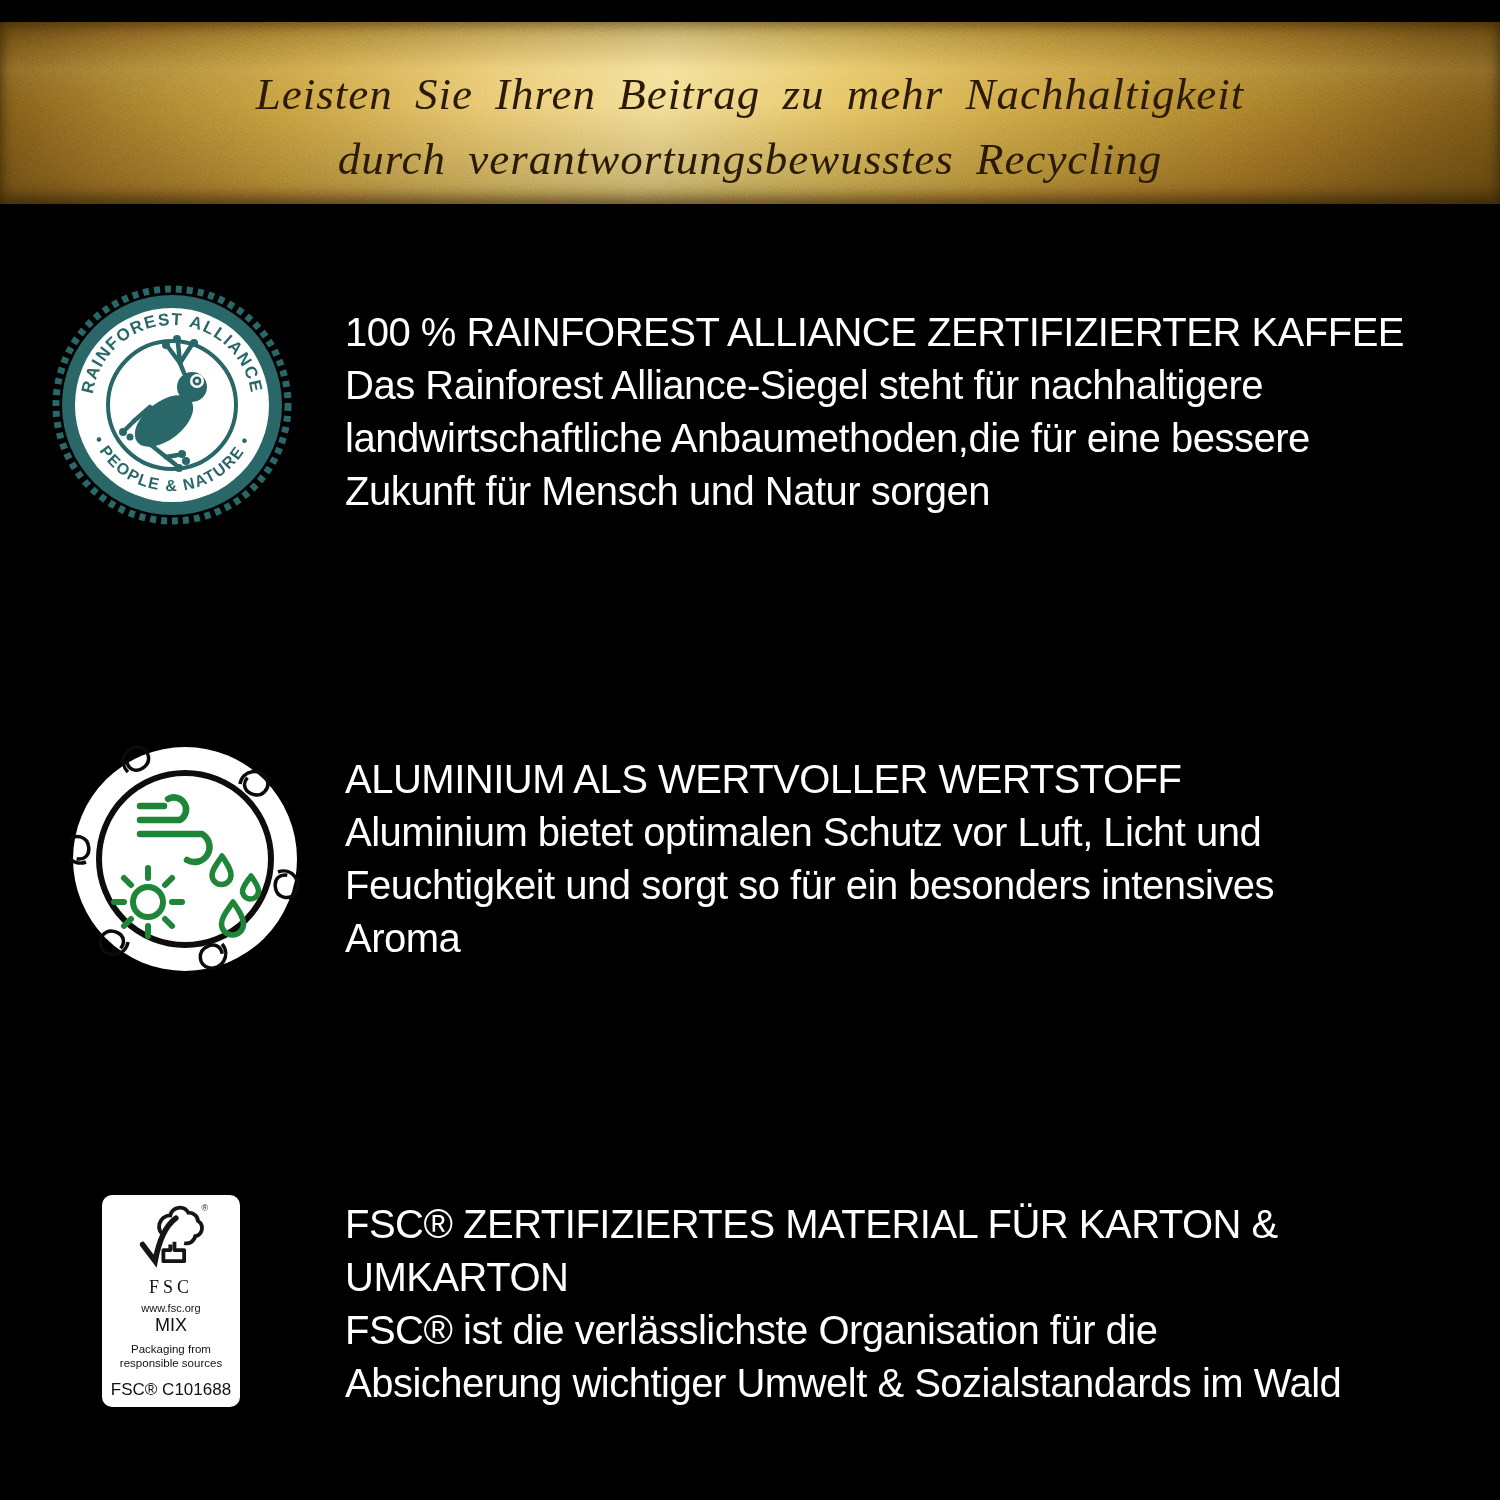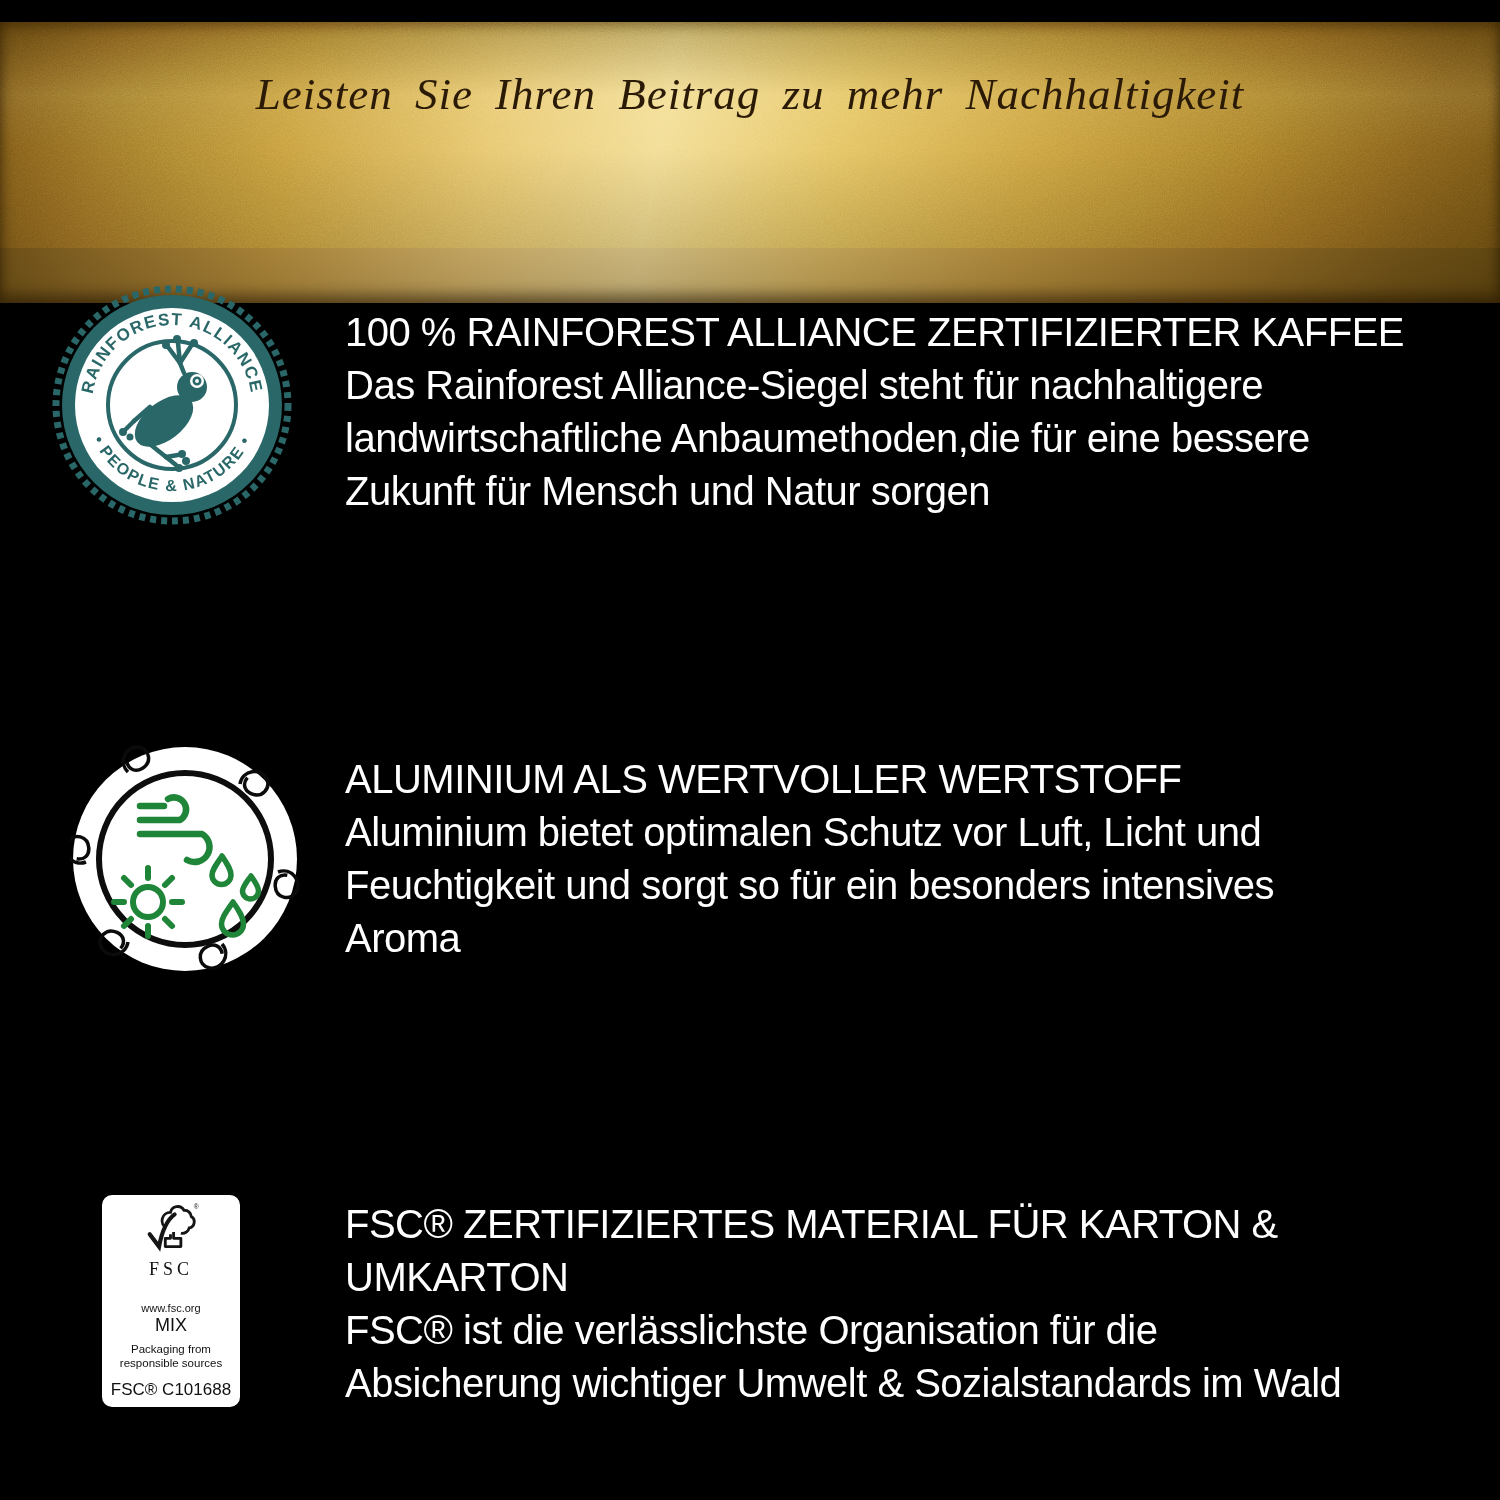--- a/index.html
+++ b/index.html
@@ -3,21 +3,21 @@
 <meta charset="utf-8">
 <style>
   html,body { margin:0; padding:0; background:#000; }
   .canvas {
     position:relative; width:1500px; height:1500px; overflow:hidden;
     background:#000; font-family:"Liberation Sans", sans-serif;
   }
 
   
   .gold-band {
-    position:absolute; left:0; top:22px; width:1500px; height:281px;
+    position:absolute; left:0; top:22px; width:1500px; height:182px;
     background:
       linear-gradient(180deg, rgba(40,25,0,0.30) 0%, rgba(255,245,200,0.10) 26%,
                       rgba(255,245,200,0.02) 45%, rgba(40,25,0,0.30) 100%),
       linear-gradient(100deg, #6e5014 0%, #96712a 8%, #c49a44 20%, #e6c578 33%,
                       #f2dc9b 44%, #e2c06a 56%, #c89e47 68%, #a37a2c 82%,
                       #7c5c1c 93%, #6a4e13 100%);
     box-shadow: inset 0 -8px 14px rgba(30,18,0,0.55), inset 0 6px 10px rgba(50,32,2,0.35);
   }
   .band-grain { position:absolute; left:0; top:0; pointer-events:none; }
   .band-grain rect { mix-blend-mode:overlay; }
@@ -40,21 +40,21 @@
   .circle-wrap { position:absolute; left:70px;  top:744px;  width:230px; height:230px; }
 
   
   .fsc-box {
     position:absolute; left:102px; top:1195px; width:138px; height:212px;
     background:#fff; border-radius:10px; color:#111;
     display:flex; flex-direction:column; align-items:center;
     padding:8px 4px; box-sizing:border-box; text-align:center;
   }
   .fsc-brand  { font-family:"Liberation Serif", serif; font-size:18px; line-height:28px; letter-spacing:4px; margin-top:-2px; }
-  .fsc-url    { font-size:11px; line-height:13px; margin-top:19px; }
+  .fsc-url    { font-size:11px; line-height:13px; margin-top:1px; }
   .fsc-grade  { font-size:18px; line-height:20px; }
   .fsc-source { font-size:11.5px; line-height:13.5px; margin-top:8px; }
   .fsc-license{ font-size:17px; line-height:19px; margin-top:10px; }
 </style>
 </head>
 <body>
 
 <div class="canvas">
 
   <div class="gold-band">
@@ -65,20 +65,21 @@
         </filter>
       <filter id="grainDark">
           <feTurbulence type="fractalNoise" baseFrequency="0.9" numOctaves="2" seed="7" stitchTiles="stitch"></feTurbulence>
         <feColorMatrix type="matrix" values="0 0 0 0 0.22  0 0 0 0 0.13  0 0 0 0 0  0 0 0 0.5 0"></feColorMatrix>
         </filter>
       <rect width="1500" height="226" filter="url(#grainLight)" opacity="0.5"></rect>
       <rect width="1500" height="226" filter="url(#grainDark)" opacity="0.4"></rect>
     </svg>
     <div class="band-text">
       <div>Leisten Sie Ihren Beitrag zu mehr Nachhaltigkeit</div>
+      <div>durch verantwortungsbewusstes Recycling</div>
     </div>
   </div>
 
   <div class="seal-wrap">
     <svg width="240" height="240" viewBox="0 0 240 240">
       <circle cx="120" cy="120" r="116" fill="none" stroke="#2a6768" stroke-width="7" stroke-dasharray="6 5"></circle>
       <circle cx="120" cy="120" r="110" fill="#2a6768"></circle>
       <circle cx="120" cy="120" r="97" fill="#ffffff"></circle>
       <path id="sealArcTop" d="M40,120 A80,80 0 0 1 200,120" fill="none"></path>
       <path id="sealArcBot" d="M34,120 A86,86 0 0 0 206,120" fill="none"></path>

